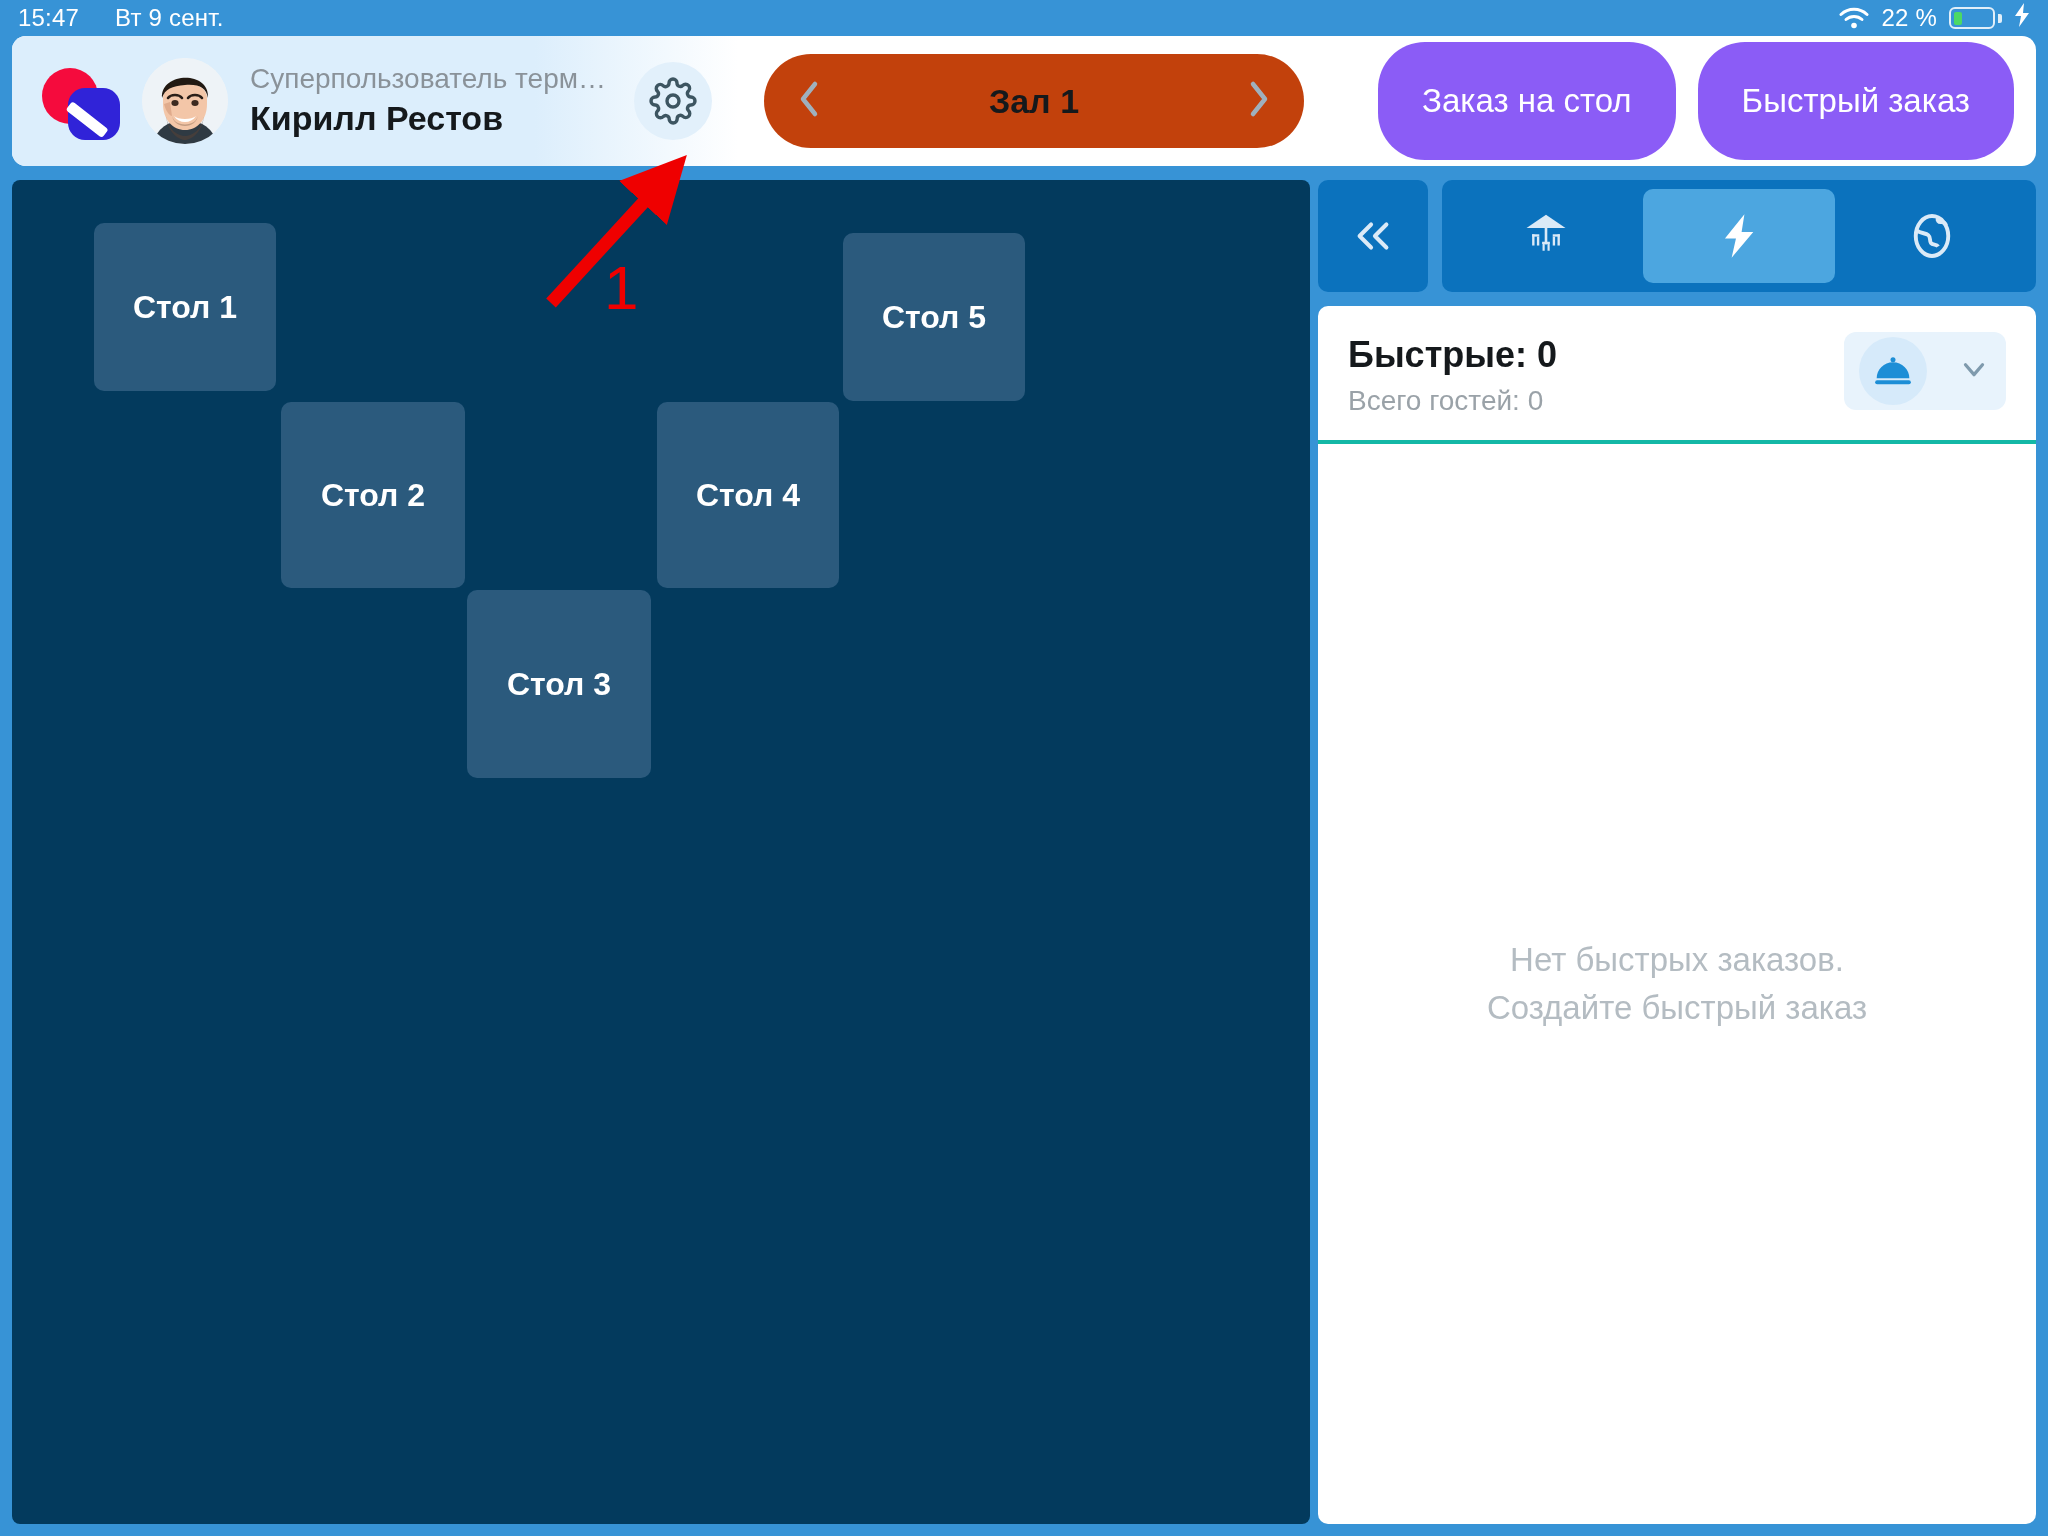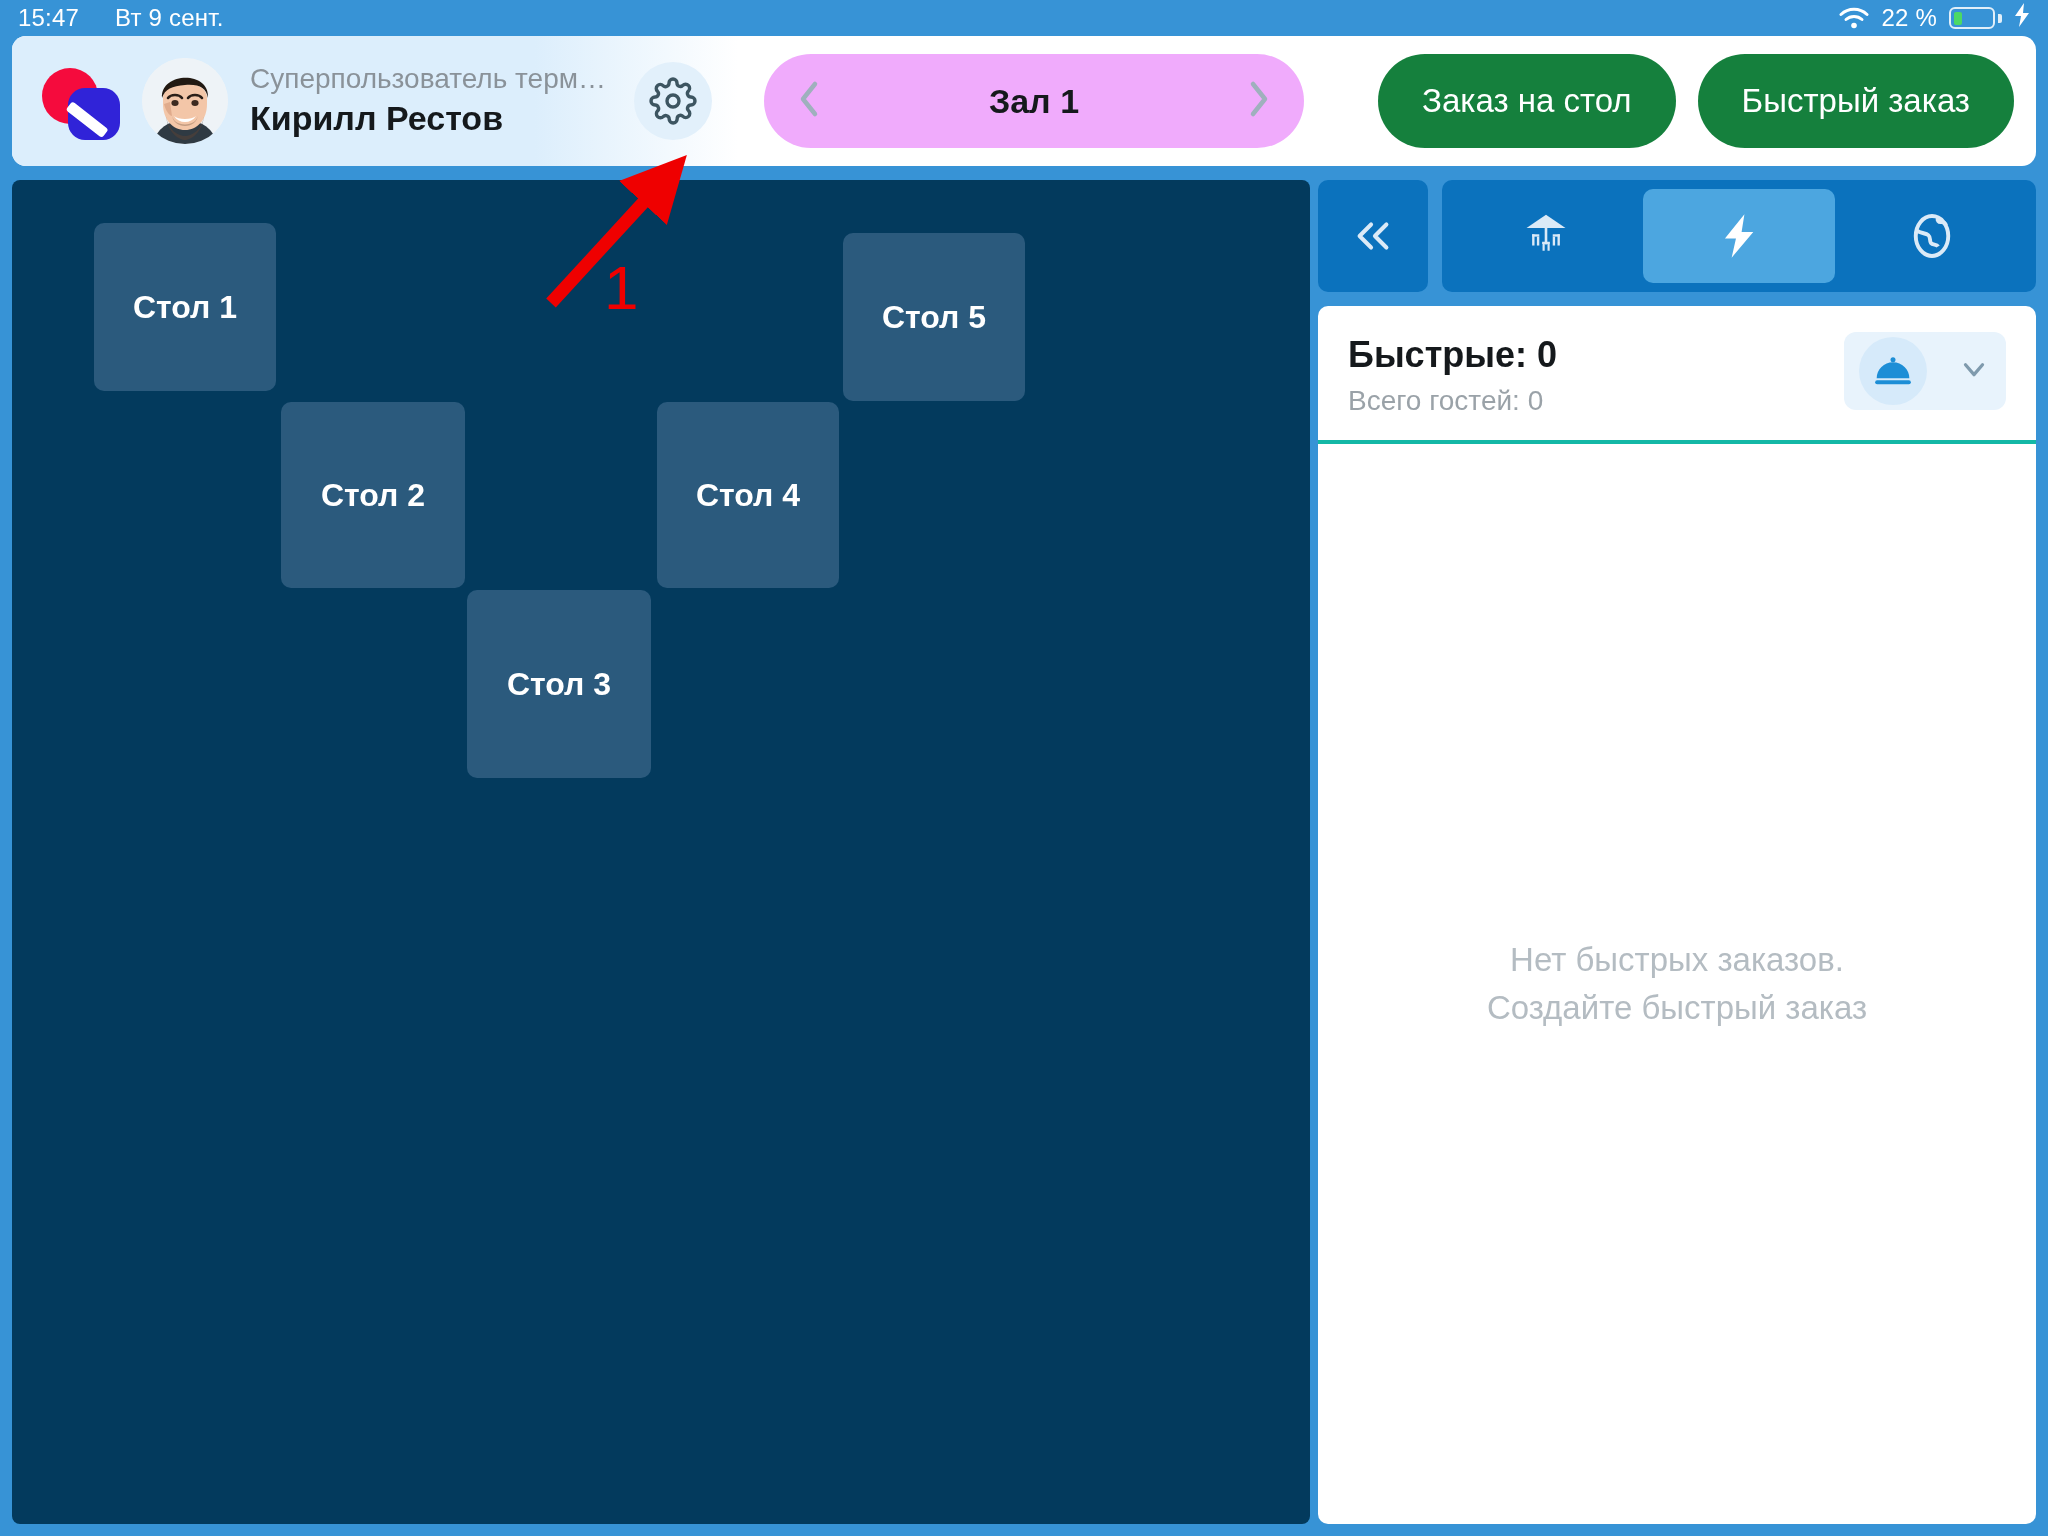--- a/index.html
+++ b/index.html
@@ -57,30 +57,30 @@
     font-size: 28px; color: #8a9299; white-space: nowrap; overflow: hidden;
     text-overflow: ellipsis; line-height: 1.25;
   }
   .user-name { font-size: 34px; color: #15191c; font-weight: 700; line-height: 1.3; white-space: nowrap; }
   .gear-btn {
     width: 78px; height: 78px; border-radius: 50%; background: #e2f0fb; margin-left: 14px;
     display: flex; align-items: center; justify-content: center; flex: none; cursor: pointer;
   }
 
   .hall-selector {
-    margin-left: 26px; width: 540px; height: 94px; background: #f0abfc;
+    margin-left: 26px; width: 540px; height: 94px; background: #c2410c;
     border-radius: 47px; display: flex; align-items: center; justify-content: space-between;
     padding: 0 34px; cursor: pointer; flex: none;
   }
   .hall-name { font-size: 34px; color: #15191c; font-weight: 700; }
   .chev { stroke: #9fb0bd; stroke-width: 4.5; fill: none; stroke-linecap: round; stroke-linejoin: round; }
 
   .hdr-actions { margin-left: auto; display: flex; align-items: center; gap: 22px; padding-right: 22px; }
   .btn-green {
-    height: 94px; border-radius: 47px; background: #15803d; color: #ffffff;
+    height: 118px; border-radius: 47px; background: #8b5cf6; color: #ffffff;
     font-size: 33px; display: flex; align-items: center; justify-content: center;
     padding: 0 44px; cursor: pointer; white-space: nowrap; border: none;
     font-family: "Liberation Sans", sans-serif;
   }
 
   
   .floorplan {
     position: absolute; left: 12px; top: 180px; width: 1298px; height: 1344px;
     background: #033a5d; border-radius: 8px; overflow: hidden;
   }

